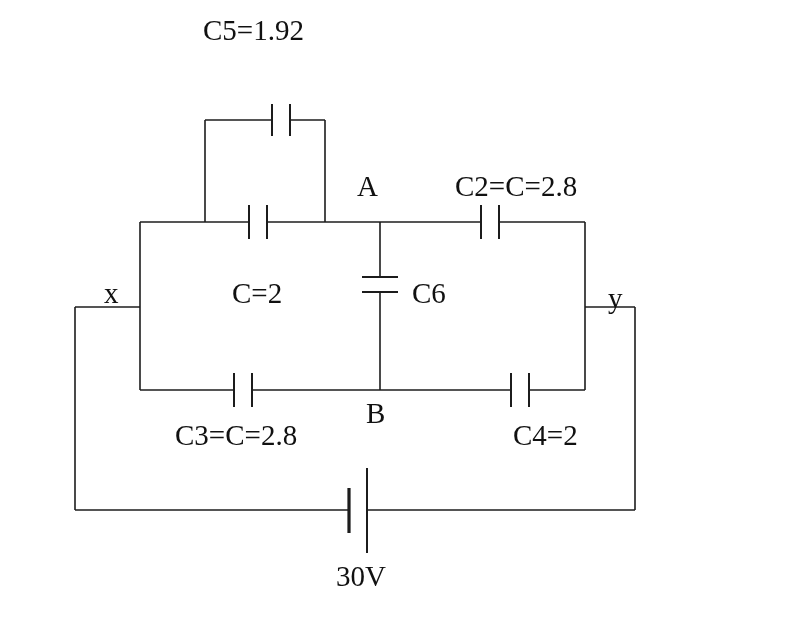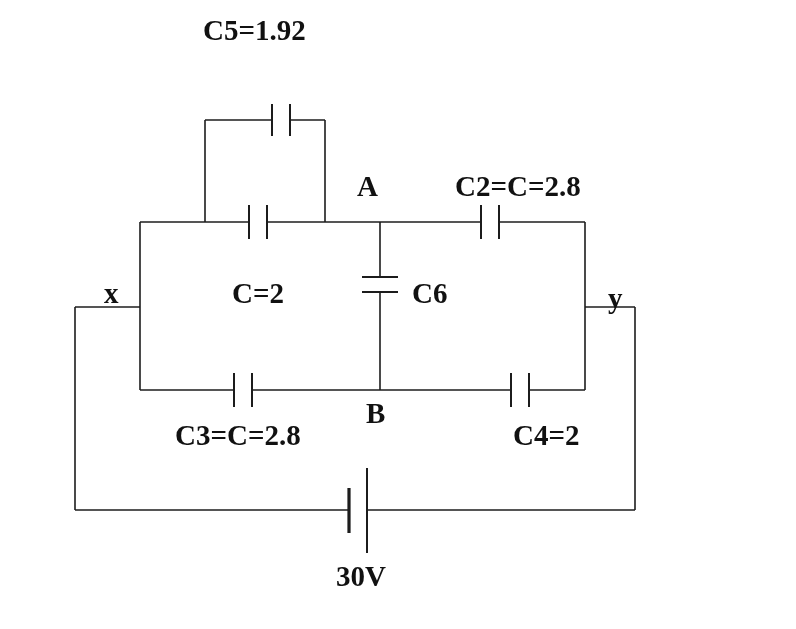--- a/index.html
+++ b/index.html
@@ -7,21 +7,20 @@
     padding: 0;
     background: #ffffff;
   }
   .canvas {
     position: relative;
     width: 796px;
     height: 590px;
     background: #ffffff;
     overflow: hidden;
     font-family: "Liberation Serif", serif;
-    font-weight: bold;
   }
   svg { display: block; }
   .wire {
     stroke: #1c1c1c;
     stroke-width: 1.6;
     fill: none;
     stroke-linecap: butt;
   }
   .plate {
     stroke: #1c1c1c;

